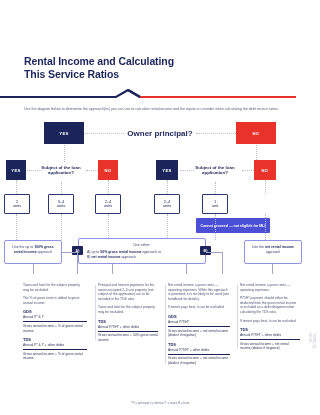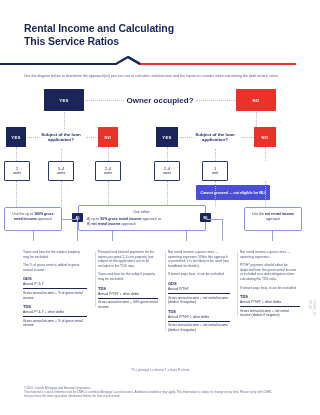--- a/index.html
+++ b/index.html
@@ -4,21 +4,21 @@
 <style>
   html,body{margin:0;padding:0;}
   body{
     width:320px;height:415px;
     background:#ffffff;
     font-family:"Liberation Sans", sans-serif;
     color:#1b2559;
     overflow:hidden;
     position:relative;
   }
-  .page{position:relative;width:320px;height:309px;}
+  .page{position:relative;width:320px;height:309px;margin-top:33px;}
 
   
   .header{padding:22px 24px 0 24px;}
   .header h1{
     margin:0;
     font-size:10.5px;
     line-height:13px;
     font-weight:bold;
     color:#1b2559;
     letter-spacing:-0.1px;
@@ -146,21 +146,21 @@
     <div class="dotted-h" style="left:196px;top:15px;width:52px;"></div>
 
     <div class="dotted-v" style="left:64px;top:20px;height:24px;"></div>
     <div class="dotted-v" style="left:256px;top:20px;height:24px;"></div>
 
     <div class="chip yes box" style="left:44px;top:4px;width:40px;height:22px;">
       <span>YES</span>
     </div>
 
     <div class="qlabel big box" style="left:112px;top:2px;width:96px;height:26px;">
-      <span>Owner occupied?</span>
+      <span>Owner principal?</span>
     </div>
 
     <div class="chip no box" style="left:236px;top:4px;width:40px;height:22px;">
       <span>NO</span>
     </div>
 
     <div class="dotted-h" style="left:24px;top:52px;width:18px;"></div>
     <div class="dotted-h" style="left:86px;top:52px;width:14px;"></div>
     <div class="dotted-h" style="left:180px;top:52px;width:14px;"></div>
     <div class="dotted-h" style="left:242px;top:52px;width:14px;"></div>

